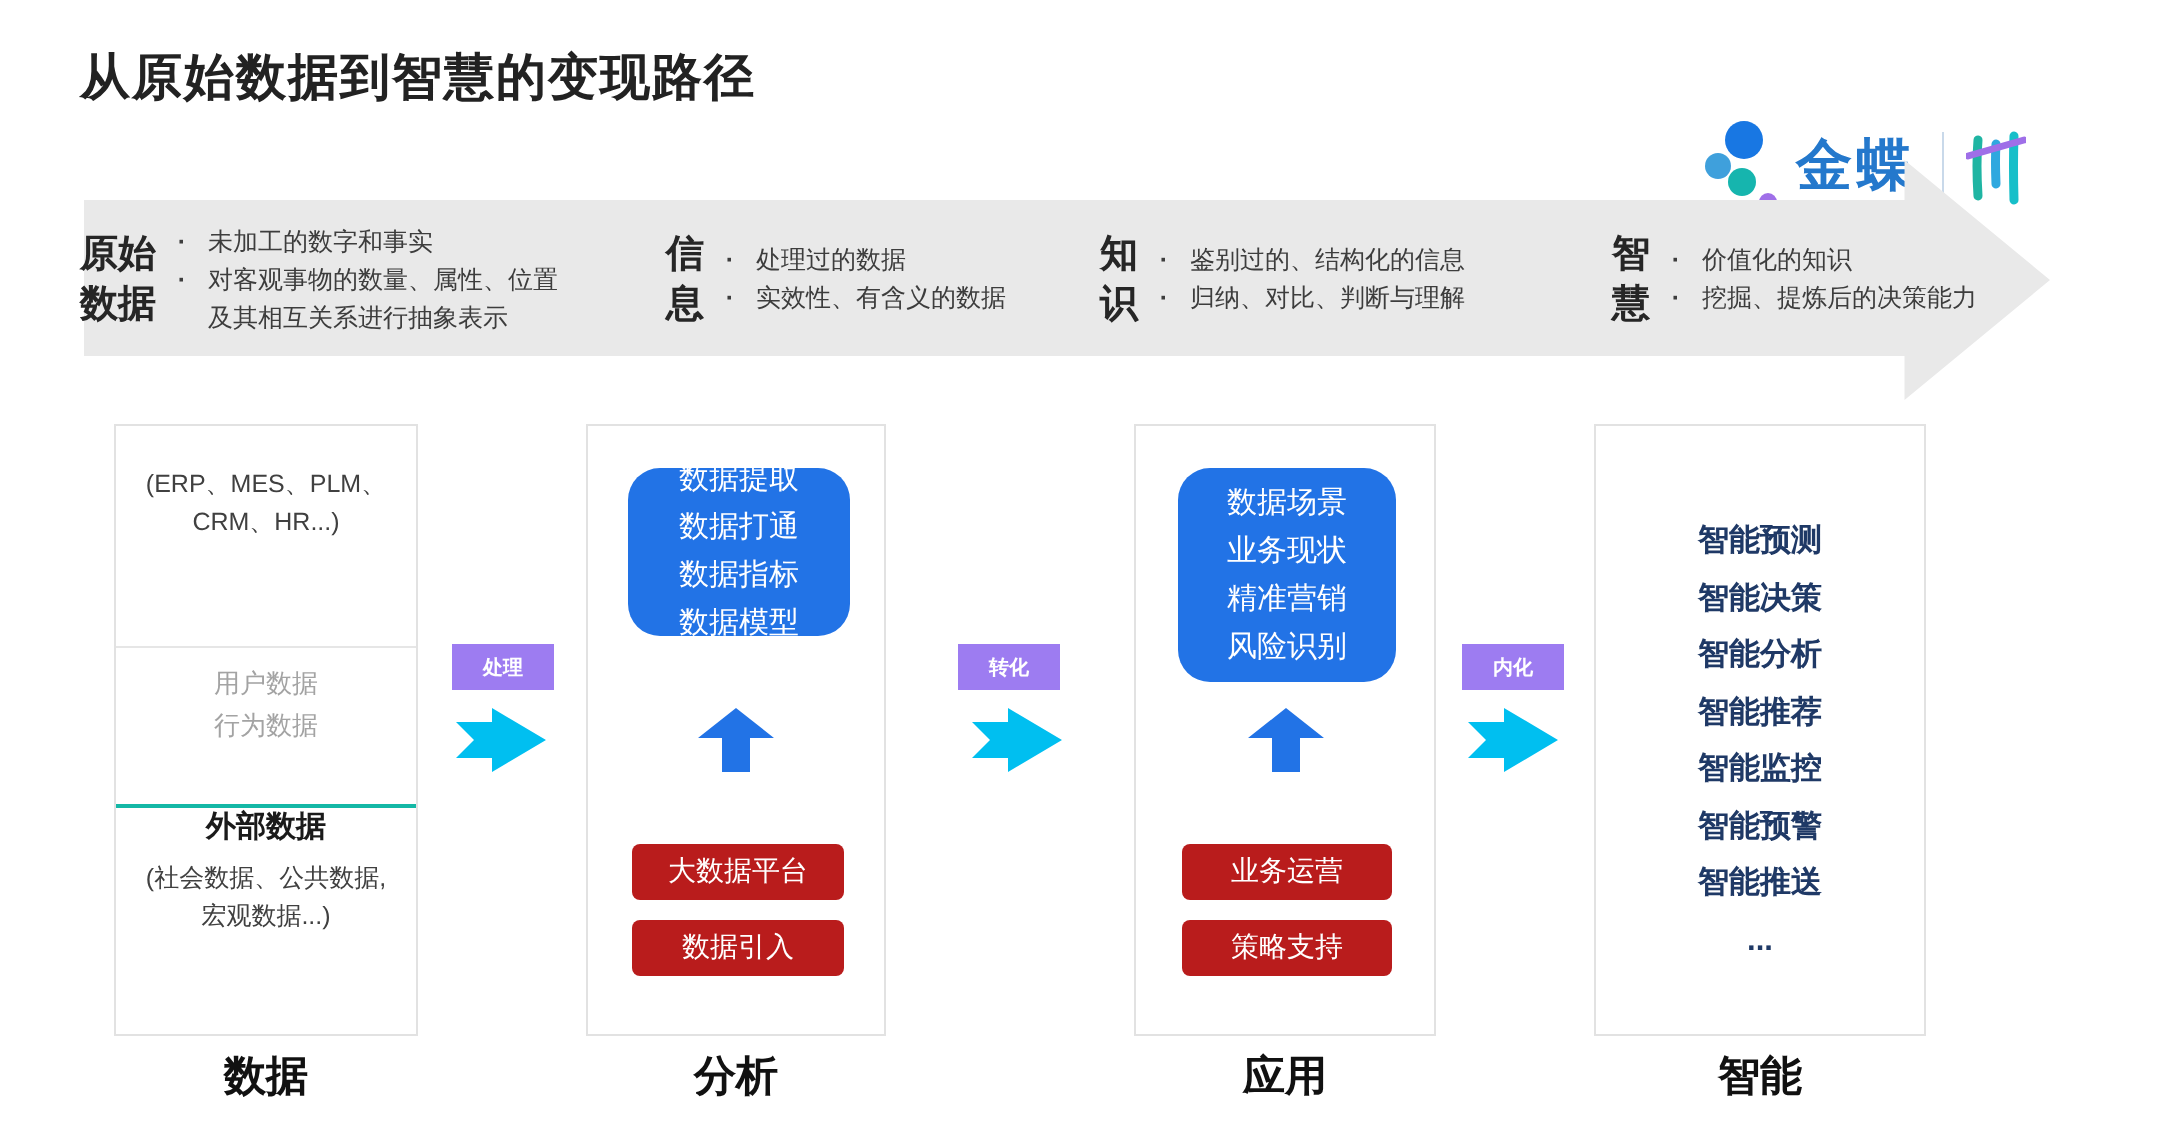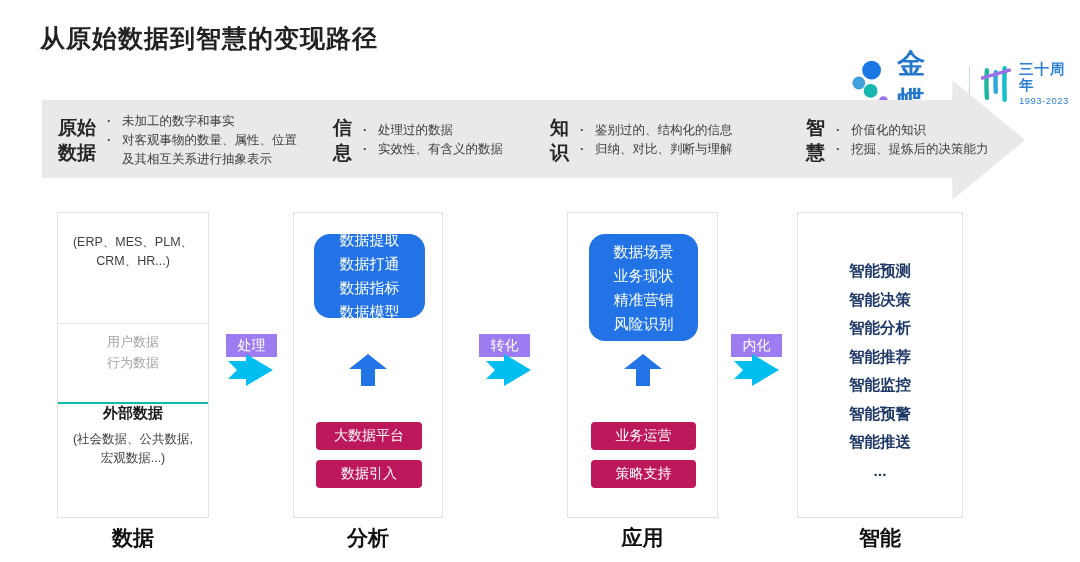--- a/index.html
+++ b/index.html
@@ -18,21 +18,21 @@
   .ann-years { font-size:9.5px; color:#2E80D4; margin-top:2px; letter-spacing:0.5px; }
 
   
   .banner-arrow { position:absolute; left:42px; top:80px; width:983px; height:120px; background:#E9E9E9;
     clip-path:polygon(0 16.7%, 92.6% 16.7%, 92.6% 0, 100% 50%, 92.6% 100%, 92.6% 81.7%, 0 81.7%); }
   .stage-group { position:absolute; top:103px; height:74px; display:flex; align-items:center; }
   .stage-heading { font-size:19px; font-weight:bold; color:#262626; line-height:25px; text-align:center; flex:none; }
   .stage-points { display:flex; flex-direction:column; justify-content:center; }
   .point { display:flex; font-size:12.5px; color:#3d3d3d; line-height:19px; }
   .point .bullet { width:26px; text-align:center; flex:none; font-weight:bold; }
-  .g1 { left:58px; }  .g1 .stage-points { width:205px; }
+  .g1 { left:40px; }  .g1 .stage-points { width:205px; }
   .g2 { left:333px; } .g2 .stage-points { width:170px; }
   .g3 { left:550px; } .g3 .stage-points { width:178px; }
   .g4 { left:806px; } .g4 .stage-points { width:185px; }
 
   
   .col { position:absolute; top:212px; height:306px; background:#fff; border:1px solid #E2E2E2; box-sizing:border-box; }
   .col-data { left:57px; width:152px; text-align:center; }
   .col-analysis { left:293px; width:150px; }
   .col-application { left:567px; width:151px; }
   .col-intel { left:797px; width:166px; text-align:center; }
@@ -44,32 +44,32 @@
   .sec h4 { margin:0 0 7px; font-size:15px; color:#1a1a1a; }
   .sec p { margin:0; font-size:12.5px; line-height:19px; color:#404040; }
   .gray-item { font-size:13px; line-height:20.5px; color:#A3A3A3; }
 
   .big-card { position:absolute; top:21px; border-radius:16px; background:#2273E6; color:#fff;
     display:flex; flex-direction:column; align-items:center; justify-content:center;
     font-size:15px; line-height:24px; }
   .col-analysis .big-card { left:20px; width:111px; height:84px; }
   .col-application .big-card { left:21px; width:109px; height:107px; }
   .up-arrow { position:absolute; top:141px; left:50%; transform:translateX(-50%); }
-  .pill { position:absolute; height:28px; border-radius:4px; background:#be185d; color:#fff; font-size:14px;
+  .pill { position:absolute; height:28px; border-radius:4px; background:#b91c1c; color:#fff; font-size:14px;
     display:flex; align-items:center; justify-content:center;text-align:center; }
   .col-analysis .pill { left:22px; width:106px; }
   .col-application .pill { left:23px; width:105px; }
   .pill-1 { top:209px; } .pill-2 { top:247px; }
 
   .intel-list { padding-top:44px; }
   .intel-item { font-size:15.5px; font-weight:bold; color:#1F3966; line-height:28.5px; }
 
   
-  .conn-label { position:absolute; top:334px; width:51px; height:23px; background:#9D7CF1; color:#fff;
-    font-weight:normal; font-size:14px; display:flex; align-items:center; justify-content:center; }
+  .conn-label { position:absolute; top:322px; width:51px; height:23px; background:#9D7CF1; color:#fff;
+    font-weight:bold; font-size:10px; display:flex; align-items:center; justify-content:center; }
   .cl1 { left:226px; } .cl2 { left:479px; } .cl3 { left:731px; }
   .conn-arrow { position:absolute; top:354px; }
   .ca1 { left:228px; } .ca2 { left:486px; } .ca3 { left:734px; }
 
   
   .footer-label { position:absolute; top:524px; font-size:21px; font-weight:bold; color:#111; text-align:center; }
   .f1 { left:57px; width:152px; } .f2 { left:293px; width:150px; }
   .f3 { left:567px; width:151px; } .f4 { left:797px; width:166px; }
 </style>
 </head>
@@ -87,24 +87,20 @@
       <circle cx="38" cy="45" r="4.5" fill="#9F6FE8"></circle>
     </svg>
     <span class="brand">金蝶</span>
     <div class="logo-sep"></div>
     <svg width="30" height="42" viewBox="0 0 30 42">
       <path d="M6 8 Q5 20 6 36" stroke="#1FB5A3" stroke-width="4.5" fill="none" stroke-linecap="round"></path>
       <path d="M15 10 Q14.5 18 15 30" stroke="#2FA8DF" stroke-width="4.5" fill="none" stroke-linecap="round"></path>
       <path d="M24 6 Q23.5 20 24 38" stroke="#17BFC9" stroke-width="4.5" fill="none" stroke-linecap="round"></path>
       <path d="M1 16 L29 8" stroke="#9F6FE8" stroke-width="3.5" fill="none" stroke-linecap="round"></path>
     </svg>
-    <div class="ann">
-      <span class="ann-title">三十周年</span>
-      <span class="ann-years">1993-2023</span>
-    </div>
   </div>
 
   <div class="banner-arrow"></div>
 
   <div class="stage-group g1">
     <div class="stage-heading">
       <div>原始</div>
       <div>数据</div>
     </div>
     <div class="stage-points">

